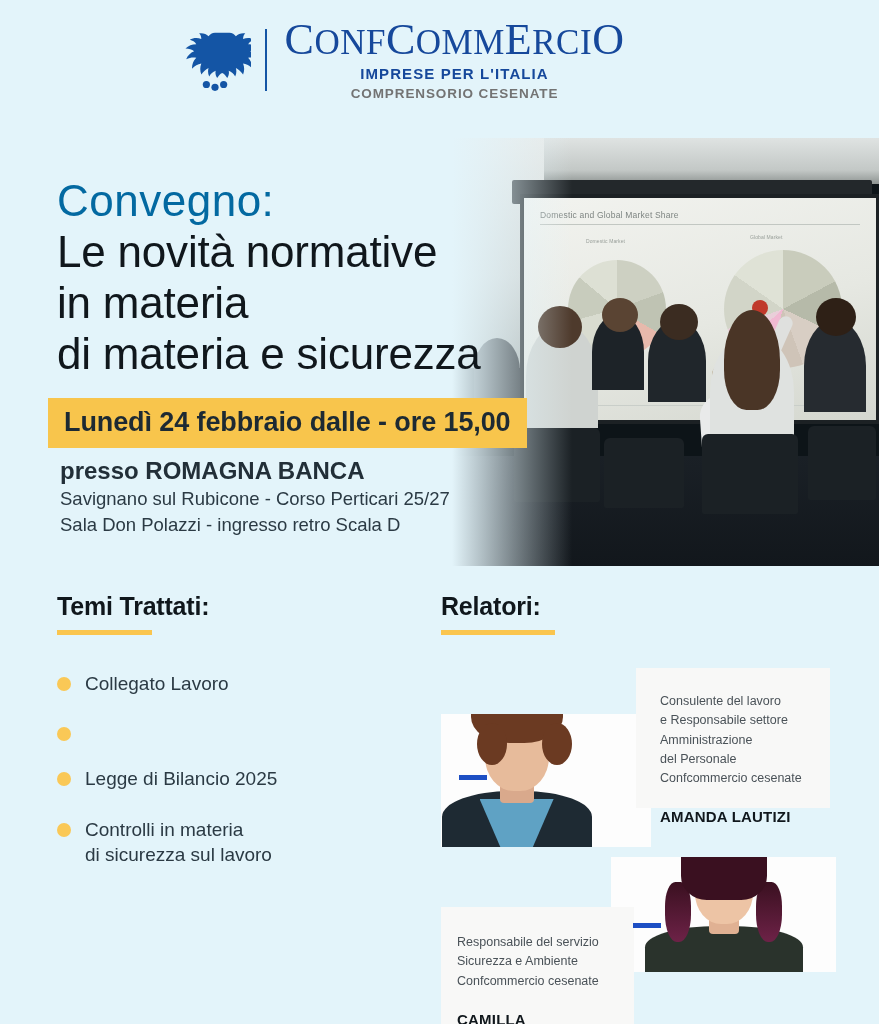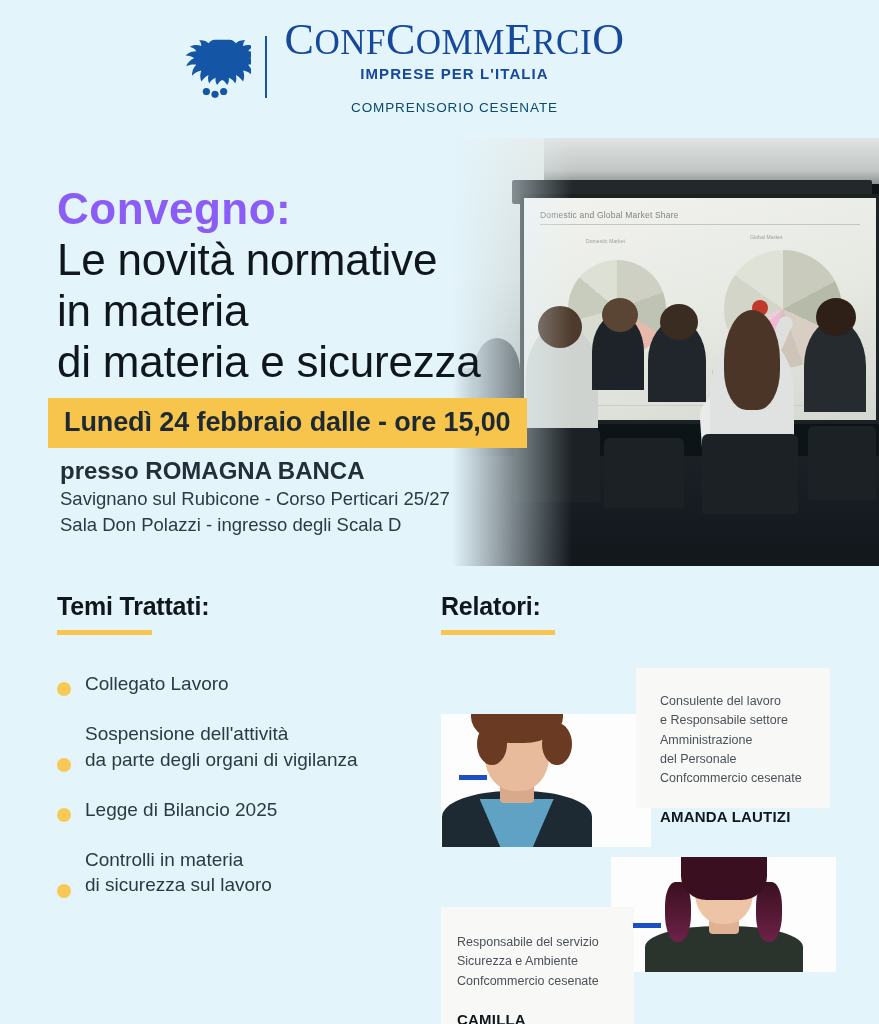--- a/index.html
+++ b/index.html
@@ -29,22 +29,22 @@
     font-family:"Liberation Serif", serif;
     font-size:35px; line-height:1.0; letter-spacing:.5px;
     color:#16489b; font-weight:400;
   }
   .logo-main .cap { font-size:44px; }
   .logo-sub1 {
     font-size:15px; font-weight:bold; letter-spacing:1.1px;
     color:#16489b; margin-top:3px;
   }
   .logo-sub2 {
-    font-size:13.5px; font-weight:normal; letter-spacing:.9px;
-    color:#0c4a6e; margin-top:18px;
+    font-size:13.5px; font-weight:bold; letter-spacing:.9px;
+    color:#737373; margin-top:4px;
   }
 
   
   .hero-photo {
     position:absolute; top:138px; left:452px;
     width:427px; height:428px;
     overflow:hidden;
   }
   .hp-img { position:absolute; inset:0; background:#0d1418; }
   
@@ -136,22 +136,22 @@
   
   .hp-fade {
     position:absolute; top:0; left:0; width:120px; height:100%;
     background:linear-gradient(90deg,#e3f4fa 0%,rgba(227,244,250,.75) 26%,rgba(227,244,250,0) 100%);
     z-index:6;
   }
 
   
   .title-block { position:absolute; top:175px; left:57px; z-index:8; }
   .t-line1 {
-    font-size:44px; font-weight:700; letter-spacing:.5px;
-    color:#8b5cf6; line-height:1.16;margin-top:8px;
+    font-size:44px; font-weight:400; letter-spacing:.5px;
+    color:#0369a1; line-height:1.16;
   }
   .t-line2 {
     font-size:44px; font-weight:normal; letter-spacing:-.2px;
     color:#10171c; line-height:1.16;
   }
 
   
   .date-banner {
     position:absolute; top:398px; left:48px; z-index:9;
     background:#f8c54c; padding:9px 16px 10px 16px;
@@ -171,21 +171,21 @@
 
   
   .temi { position:absolute; top:592px; left:57px; width:380px; }
   .sec-head {
     font-size:25px; font-weight:bold; color:#10171c; letter-spacing:-.2px;
   }
   .sec-rule { height:5px; background:#fac54e; margin-top:9px; }
   .temi .sec-rule { width:95px; }
   .temi-list { margin-top:36px; }
   .temi-item {
-    display:flex; align-items:flex-end; gap:14px; margin-bottom:25px;
+    display:flex; align-items:flex-start; gap:14px; margin-bottom:25px;
   }
   .dot {
     width:14px; height:14px; border-radius:50%; background:#fac856;
     flex:none; margin-top:6px;
   }
   .temi-txt { font-size:19px; color:#2b3a44; line-height:1.33; }
 
   
   .relatori { position:absolute; top:592px; left:441px; width:420px; }
   .relatori .sec-rule { width:114px; }
@@ -332,34 +332,33 @@
   <div class="t-line2">di materia e sicurezza</div>
 </div>
 
 <div class="date-banner">
   <span>Lunedì 24 febbraio dalle - ore 15,00</span>
 </div>
 
 <div class="venue">
   <div class="venue-main">presso ROMAGNA BANCA</div>
   <div class="venue-line">Savignano sul Rubicone - Corso Perticari 25/27</div>
-  <div class="venue-line">Sala Don Polazzi - ingresso degli Scala D</div>
+  <div class="venue-line">Sala Don Polazzi - ingresso retro Scala D</div>
 </div>
 
 <div class="temi">
   <div class="sec-head">Temi Trattati:</div>
   <div class="sec-rule"></div>
   <div class="temi-list" id="topics-list">
       <div class="temi-item">
         <span class="dot"></span>
         <div class="temi-txt">Collegato Lavoro</div>
       </div>
       <div class="temi-item">
         <span class="dot"></span>
-        <div class="temi-txt">Sospensione dell'attività<br>da parte degli organi di vigilanza</div>
       </div>
       <div class="temi-item">
         <span class="dot"></span>
         <div class="temi-txt">Legge di Bilancio 2025</div>
       </div>
       <div class="temi-item">
         <span class="dot"></span>
         <div class="temi-txt">Controlli in materia<br>di sicurezza sul lavoro</div>
       </div>
     </div>

